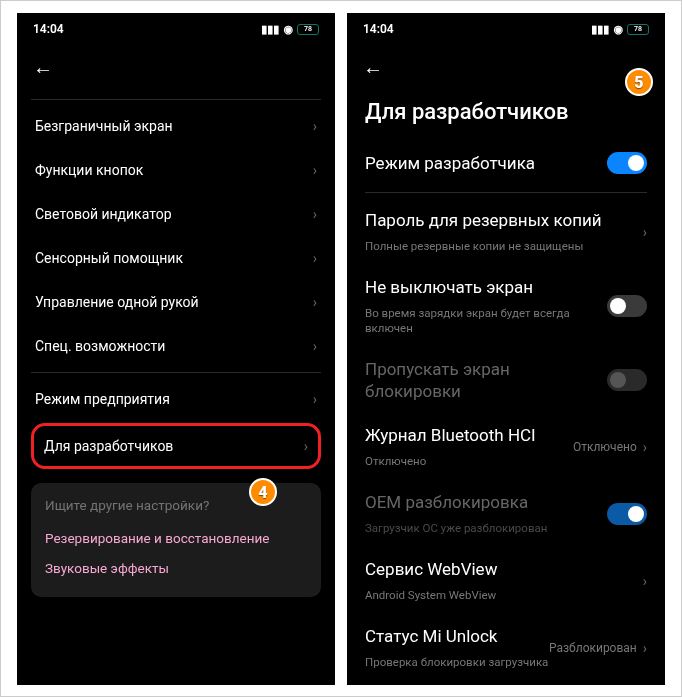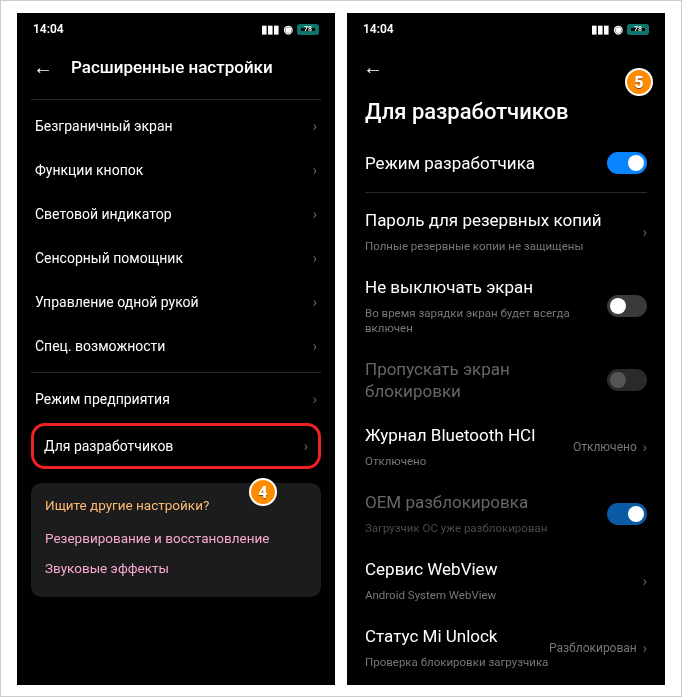--- a/index.html
+++ b/index.html
@@ -28,21 +28,21 @@
   height: 32px;
   display: flex;
   justify-content: space-between;
   align-items: center;
   padding: 0 16px;
   font-size: 12px;
   font-weight: 600;
   gap: 21px;
 }
 .status-icons { display: flex; gap: 4px; align-items: center; font-size: 11px; }
-.bat { border: 4px solid #0f766e; border-radius: 3px; width: 22px; height: 11px; display: inline-flex; align-items: center; justify-content: center; font-size: 7px; }
+.bat { border: 1px solid #0f766e; border-radius: 3px; width: 22px; height: 11px; display: inline-flex; align-items: center; justify-content: center; font-size: 7px; }
 .appbar {
   display: flex;
   align-items: center;
   gap: 18px;
   padding: 10px 16px 16px;
   font-size: 17px;
   font-weight: 500;
 }
 .back-arrow { font-size: 20px; }
 .content { flex: 1; padding: 0 14px; overflow-y: hidden; }
@@ -87,21 +87,21 @@
 }
 .badge {
   width: 28px; height: 28px; border-radius: 50%; background: #ff8c00;
   border: 2px solid #fff; color: #fff; font-weight: 900; font-size: 16px;
   display: flex; align-items: center; justify-content: center;
   position: absolute; z-index: 10; text-shadow: 0 1px 1px rgba(0,0,0,.5);
 }
 .suggest-card {
   background: #1c1c1c; border-radius: 10px; margin: 14px 0 0; padding: 14px 14px;
 }
-.suggest-title { font-size: 13.5px; color: #fdba74; margin-bottom: 10px; }
+.suggest-title { font-size: 13.5px; color: #737373; margin-bottom: 10px; }
 .suggest-link { font-size: 13.5px; color: #f9a8d4; padding: 7px 0; }
 #badge-4 { top: 465px; right: 58px; }
 #badge-5 { top: 55px; right: 12px; }
 .right .content { padding: 0; }
 .right .divider { margin: 6px 18px; }
 </style>
 </head>
 <body>
 
 <div class="screen left">
@@ -110,21 +110,20 @@
     <span class="status-icons">
       <span>▮▮▮</span>
       <span>◉</span>
       <span class="bat">
           <span>78</span>
         </span>
     </span>
   </div>
   <div class="appbar">
     <span class="back-arrow">←</span>
-    <span>Расширенные настройки</span>
   </div>
   <div class="content">
     <div class="divider"></div>
     <div class="row">
         <span class="label">Безграничный экран</span>
         <span class="chevron">›</span>
       </div>
     <div class="row">
         <span class="label">Функции кнопок</span>
         <span class="chevron">›</span>

